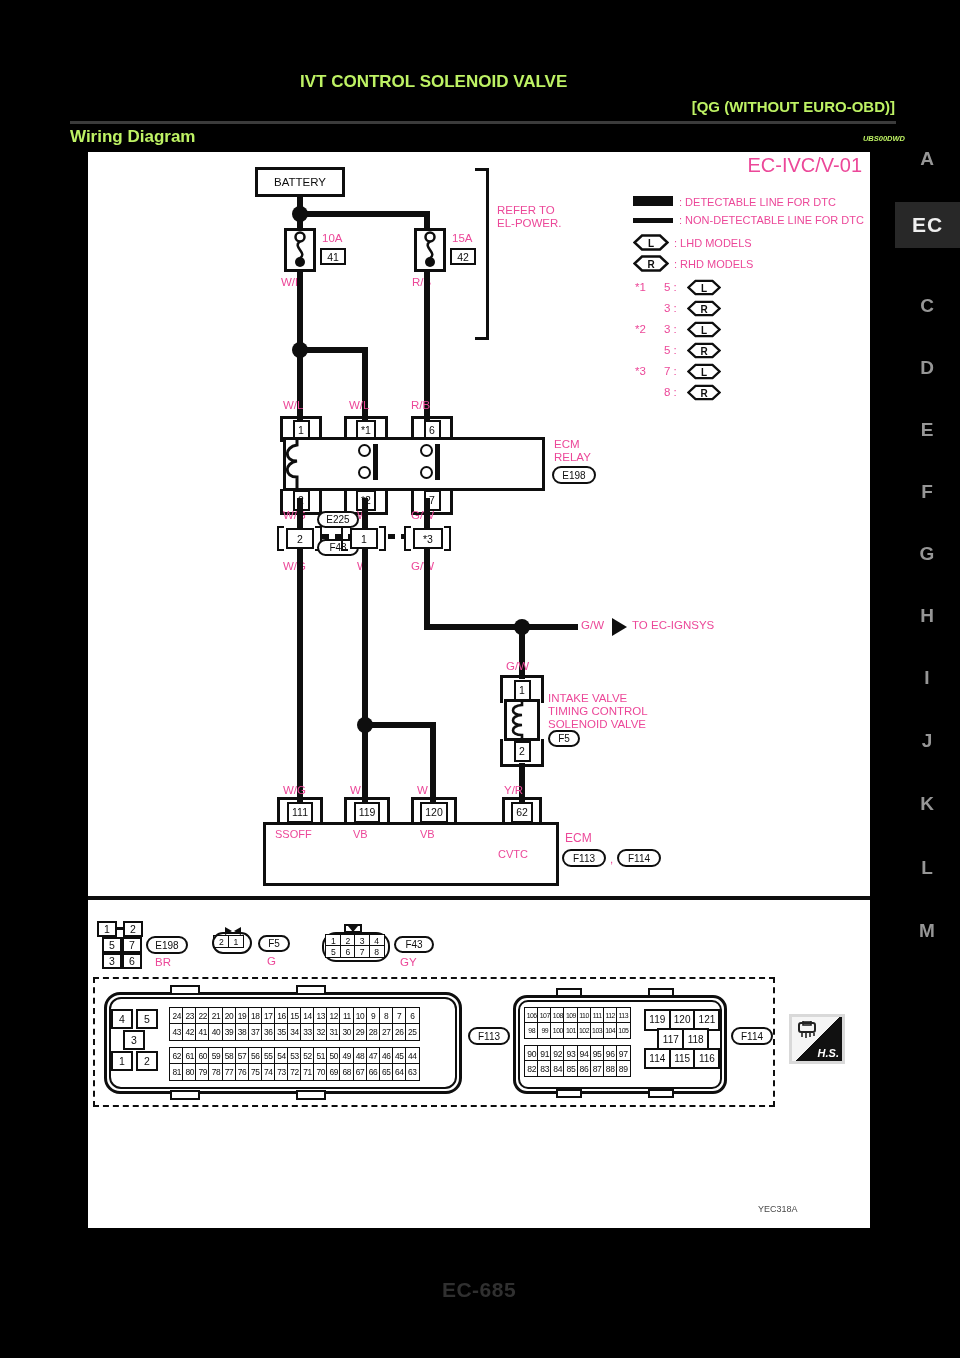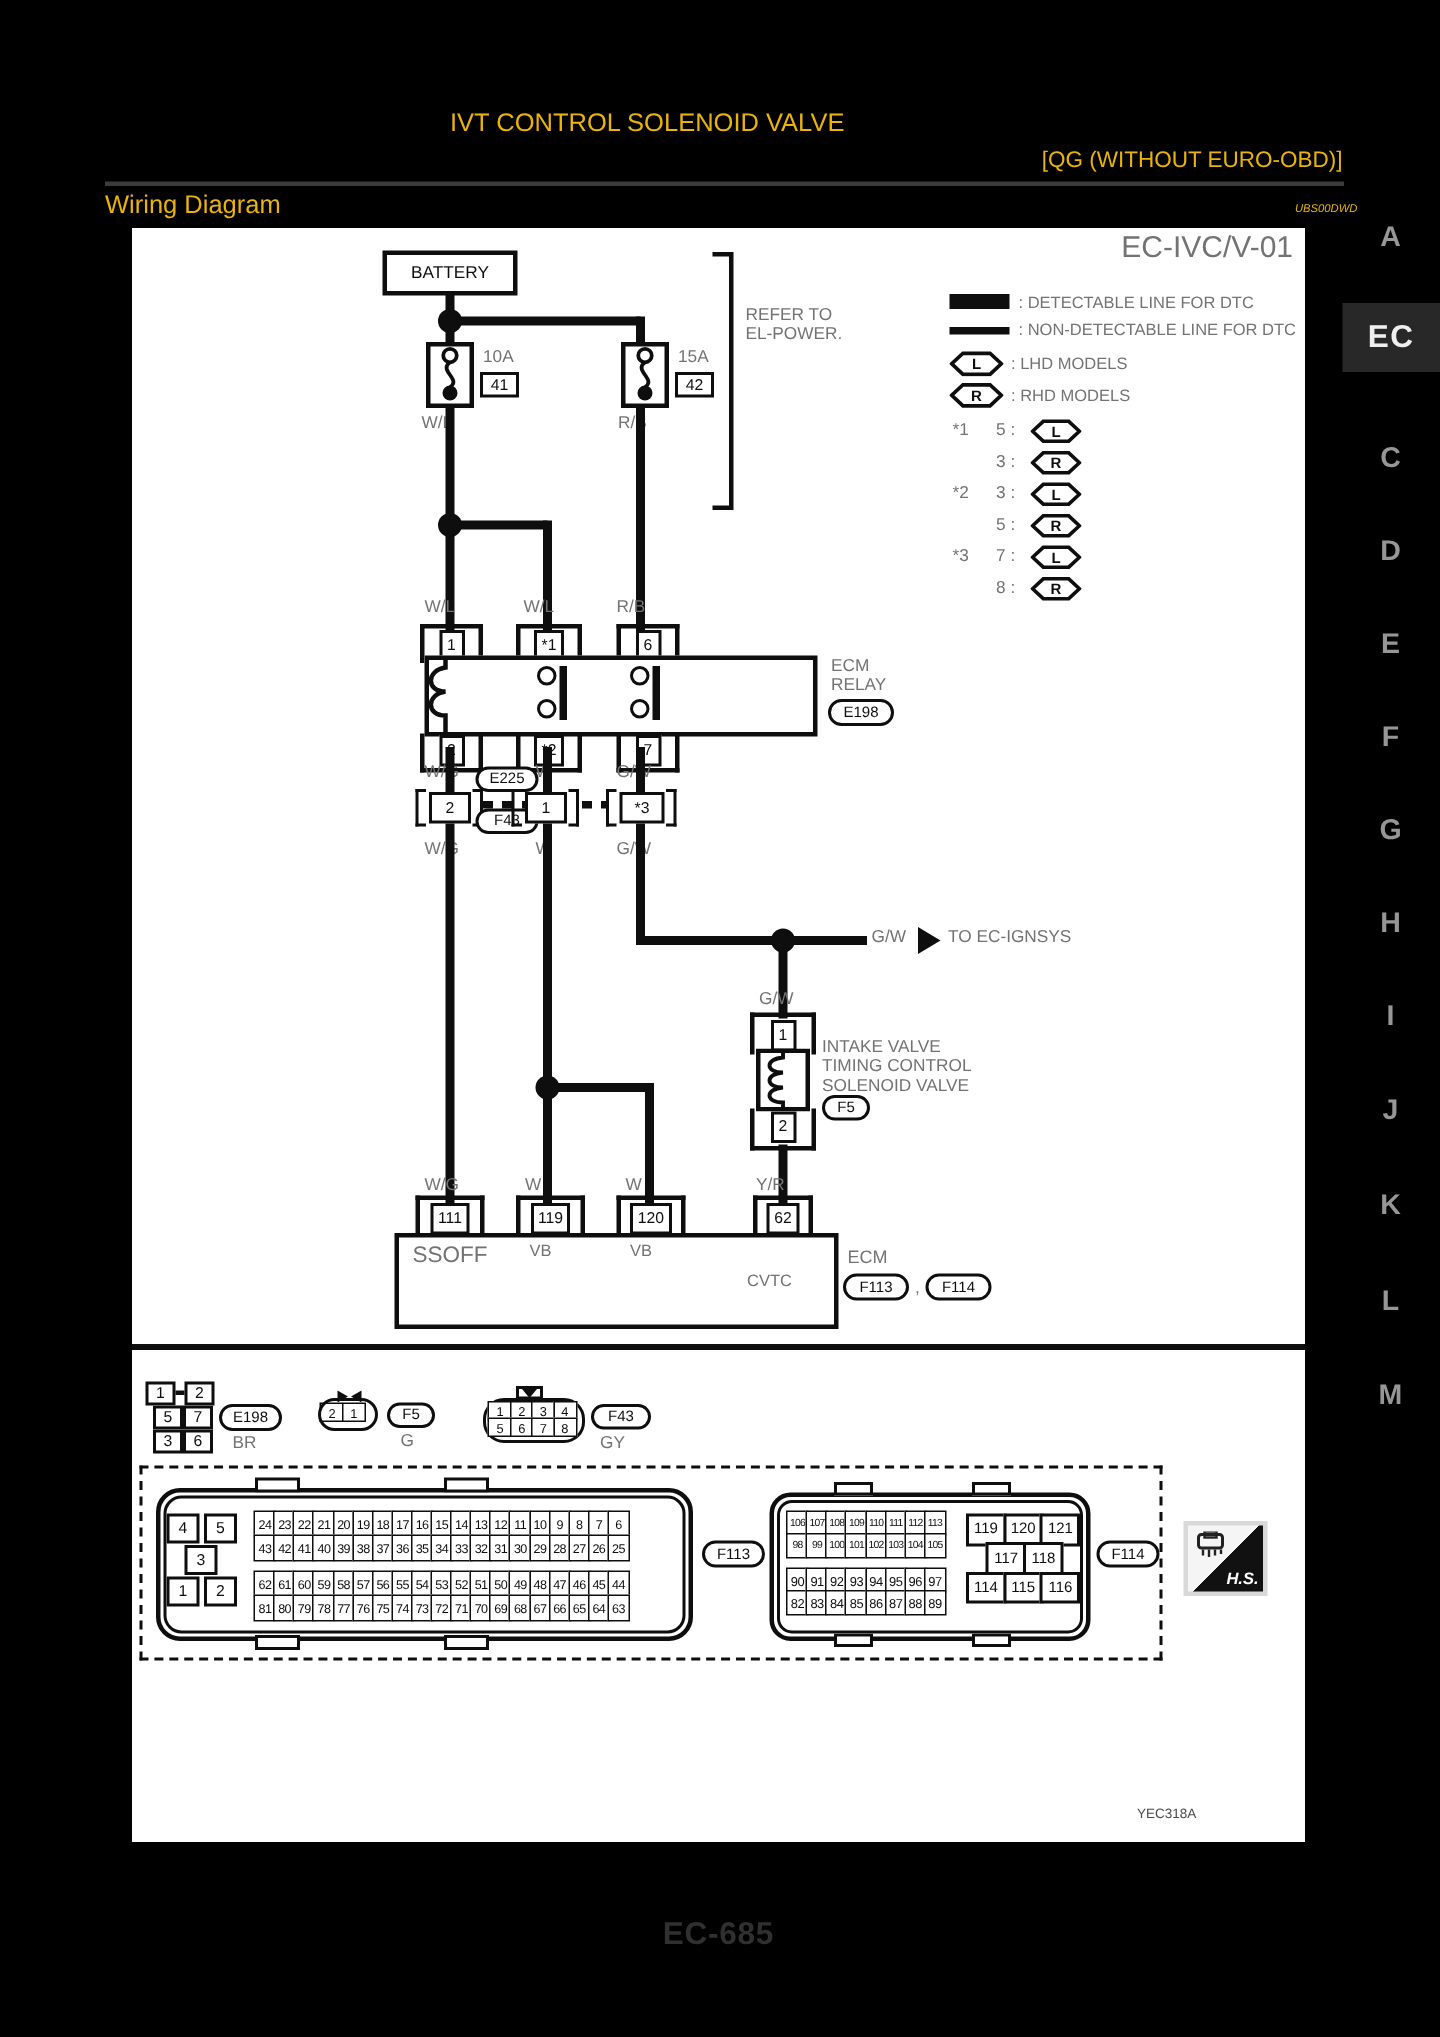--- a/index.html
+++ b/index.html
@@ -1,27 +1,27 @@
 <!DOCTYPE html>
 <html><head>
 <meta charset="utf-8">
 <style>
   html,body{margin:0;padding:0;background:#000;}
   #page{position:relative;width:960px;height:1358px;background:#000;overflow:hidden;
         font-family:"Liberation Sans","DejaVu Sans",sans-serif;}
   .abs{position:absolute;}
   
-  .hdr{position:absolute;color:#eab308;font-weight:normal;white-space:nowrap;}
+  .hdr{position:absolute;color:#bef264;font-weight:bold;white-space:nowrap;}
   .rule{position:absolute;background:#3b3b3b;}
   
   #sheet{position:absolute;left:88px;top:152px;width:782px;height:1076px;background:#fff;}
   
   .w{position:absolute;background:#0e0e0e;}
   .dot{position:absolute;width:16px;height:16px;border-radius:50%;background:#0e0e0e;}
-  .lbl{position:absolute;font-size:11.5px;line-height:1.15;color:#737373;white-space:nowrap;}
+  .lbl{position:absolute;font-size:11.5px;line-height:1.15;color:#ec4899;white-space:nowrap;}
   .box{position:absolute;border:3px solid #0e0e0e;background:#fff;display:flex;align-items:center;
        justify-content:center;font-size:11.5px;color:#0e0e0e;box-sizing:border-box;}
   .nbox{position:absolute;border:2.5px solid #0e0e0e;background:#fff;display:flex;align-items:center;
         justify-content:center;font-size:10.5px;color:#0e0e0e;box-sizing:border-box;}
   .oval{position:absolute;border:2.5px solid #0e0e0e;border-radius:12px;background:#fff;display:flex;
         align-items:center;justify-content:center;font-size:10px;color:#0e0e0e;box-sizing:border-box;white-space:nowrap;}
   .pinbk{position:absolute;border:3px solid #0e0e0e;box-sizing:border-box;display:flex;
          align-items:center;justify-content:center;}
   .pinbk.ob{border-bottom:none;} .pinbk.ot{border-top:none;}
   .pb{border:2.2px solid #0e0e0e;background:#fff;font-size:10.5px;line-height:1;padding:3px 3px;
@@ -312,21 +312,21 @@
         <span class="pb">119</span>
       </div>
     <div class="pinbk ob" style="left:323px;top:645px;width:46px;height:28px;">
         <span class="pb">120</span>
       </div>
     <div class="pinbk ob" style="left:414px;top:645px;width:40px;height:28px;">
         <span class="pb">62</span>
       </div>
 
     <div class="box" style="left:175px;top:670px;width:296px;height:64px;align-items:flex-start;justify-content:flex-start;"></div>
-    <div class="lbl" style="left:187px;top:676px;font-size:15px;">SSOFF</div>
+    <div class="lbl" style="left:187px;top:676px;font-size:11px;">SSOFF</div>
     <div class="lbl" style="left:265px;top:676px;font-size:11px;">VB</div>
     <div class="lbl" style="left:332px;top:676px;font-size:11px;">VB</div>
     <div class="lbl" style="left:410px;top:696px;font-size:11px;">CVTC</div>
     <div class="lbl" style="left:477px;top:680px;font-size:12px;">ECM</div>
     <div class="oval" style="left:474px;top:697px;width:44px;height:18px;">F113</div>
     <div class="lbl" style="left:522px;top:701px;">,</div>
     <div class="oval" style="left:529px;top:697px;width:44px;height:18px;">F114</div>
 
     <div class="w" style="left:0px;top:744px;width:782px;height:4px;"></div>
 

